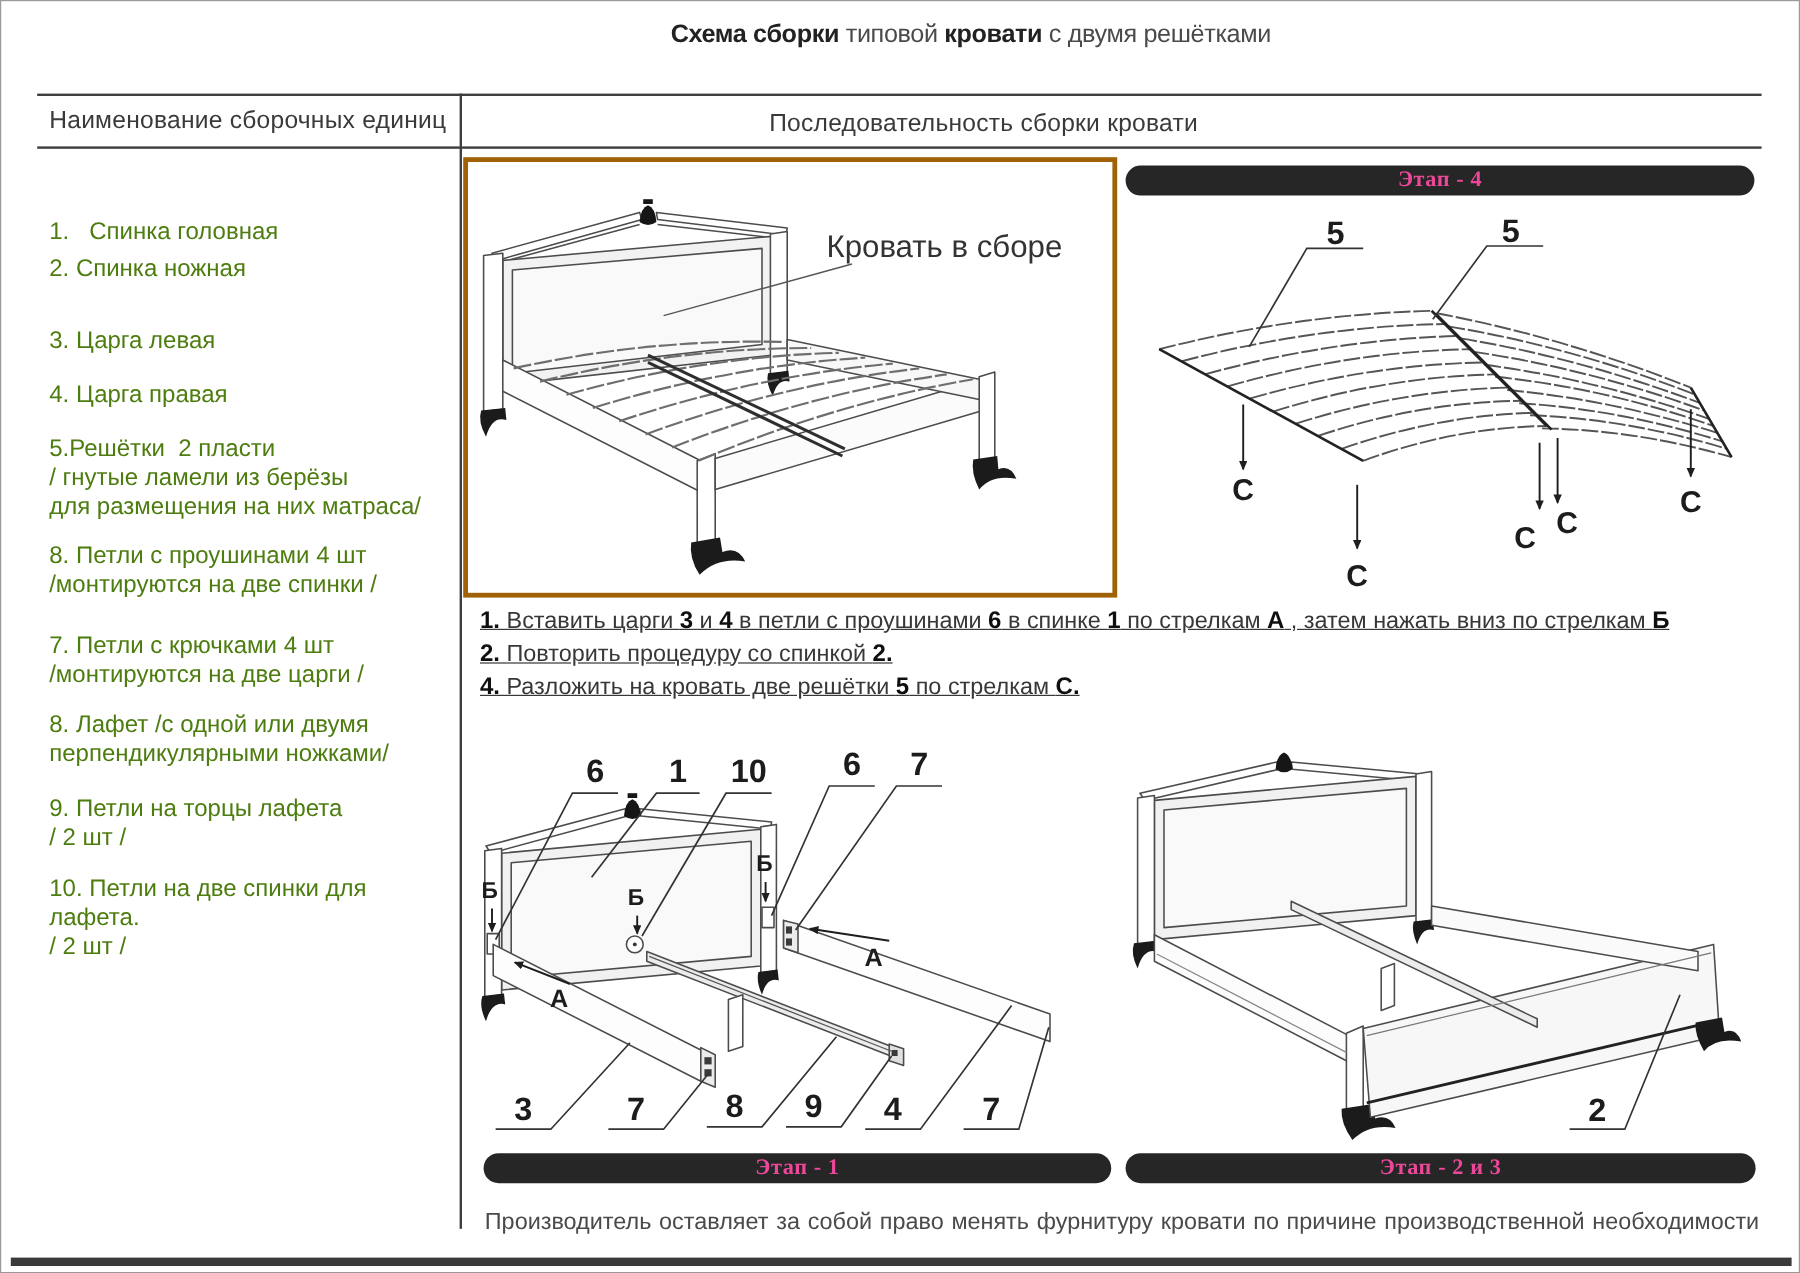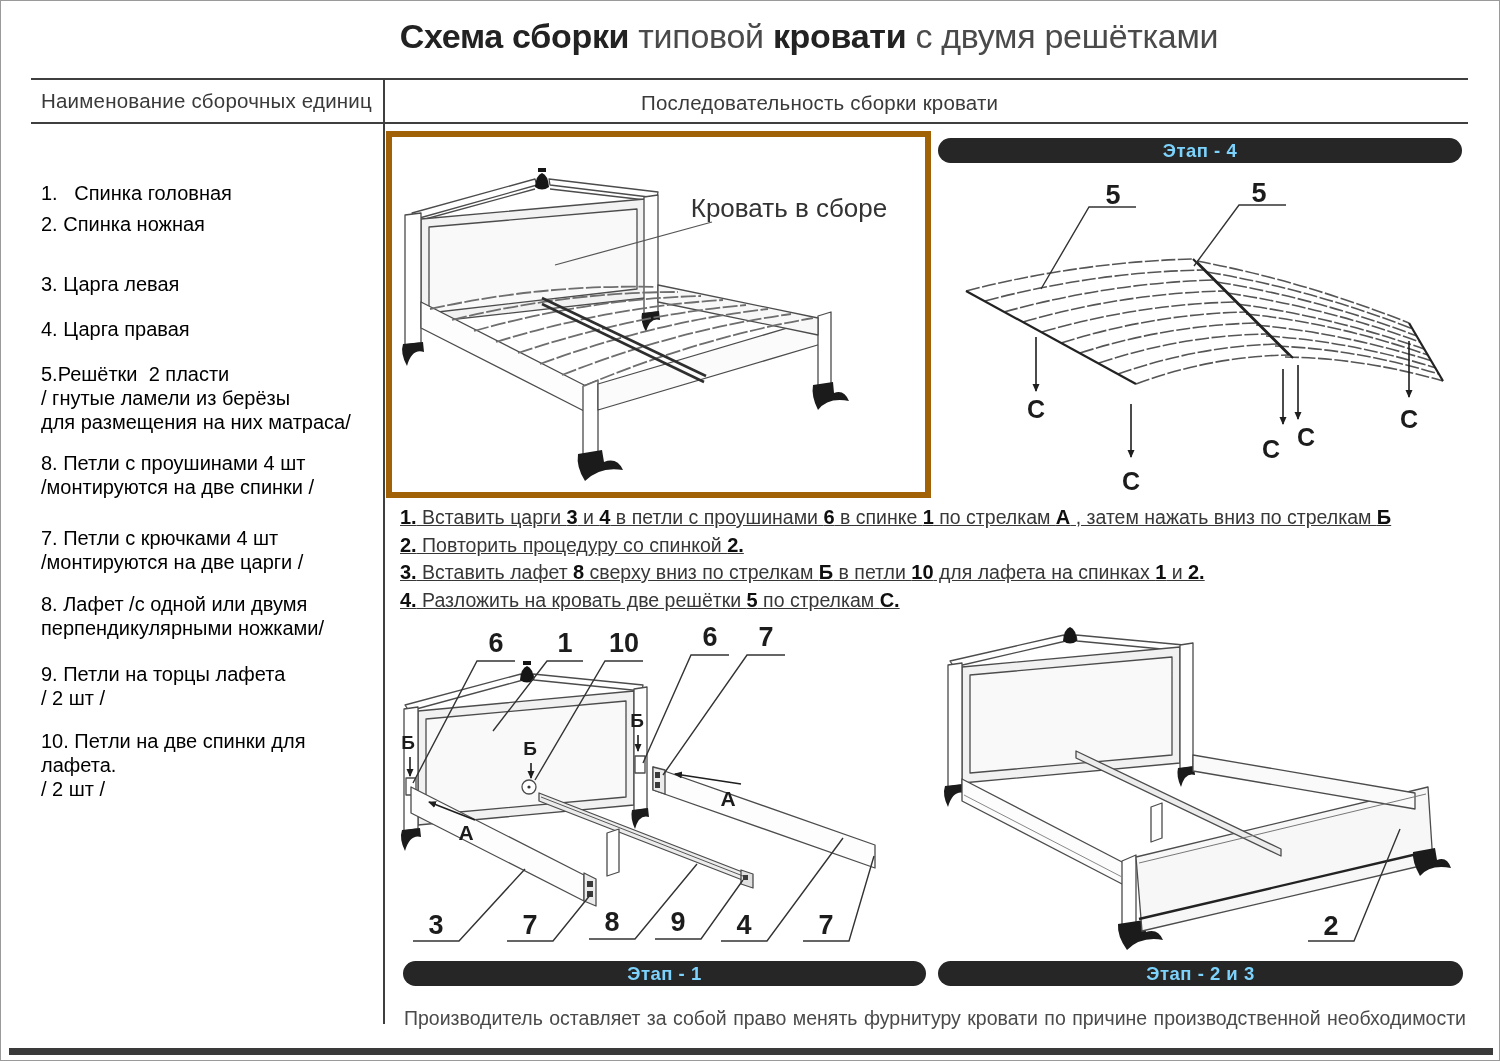--- a/index.html
+++ b/index.html
@@ -1,39 +1,39 @@
 <!DOCTYPE html>
 <html><head>
 <meta charset="utf-8">
 <style>
   html,body{margin:0;padding:0;background:#e8e8e8;}
   .page{position:relative;width:1500px;height:1061px;background:#ffffff;
         font-family:"Liberation Sans",sans-serif;color:#3d3d3d;overflow:hidden;
         border:1px solid #9a9a9a;box-sizing:border-box;margin:0 auto;}
-  .title{position:absolute;left:0;top:16px;width:100%;text-align:center;font-size:34px;
+  .title{position:absolute;left:0;top:16px;width:100%;text-align:center;font-size:21px;
          letter-spacing:-0.3px;color:#4a4a4a;padding-left:118px;box-sizing:border-box;}
   .title .b{font-weight:bold;color:#222;}
   .rule{position:absolute;background:#3f3f3f;}
   .rule-top{left:30px;top:77px;width:1437px;height:2px;}
   .rule-header{left:30px;top:121px;width:1437px;height:2px;}
   .vdivider{position:absolute;left:382px;top:77px;width:2px;height:946px;background:#3f3f3f;}
   .col-header{position:absolute;font-size:20.5px;color:#3a3a3a;letter-spacing:0.2px;}
   .col-header.left{left:40px;top:88px;}
   .col-header.right{left:640px;top:90px;width:480px;}
   .parts-list{position:absolute;left:40px;top:0;width:335px;}
-  .part-item{position:absolute;font-size:20px;line-height:24px;color:#000000;white-space:pre-wrap;}
+  .part-item{position:absolute;font-size:20px;line-height:24px;color:#4d7c0f;white-space:pre-wrap;}
   .assembled-box{position:absolute;left:385px;top:130px;width:545px;height:367px;
-                 border:6px solid #a16207;box-sizing:border-box;}
+                 border:4px solid #a16207;box-sizing:border-box;}
   .diagram{position:absolute;}
   .diagram svg, .assembled-box svg{position:absolute;left:0;top:0;}
   .stage4{left:940px;top:168px;width:530px;height:337px;}
   .stage1{left:390px;top:622px;width:540px;height:338px;}
   .stage23{left:935px;top:622px;width:530px;height:338px;}
-  .pill{position:absolute;height:25px;line-height:25px;background:#262626;color:#7dd3fc;
-        border-radius:13px;text-align:center;font-weight:bold;font-size:18.5px;letter-spacing:0.5px;}
+  .pill{position:absolute;height:25px;line-height:25px;background:#262626;color:#ec4899;
+        border-radius:13px;text-align:center;font-weight:bold;font-size:18.5px;letter-spacing:0.5px;font-family:Liberation Serif, serif;}
   .pill-stage4{left:937px;top:137px;width:524px;}
   .pill-stage1{left:402px;top:960px;width:523px;}
   .pill-stage23{left:937px;top:960px;width:525px;}
   .dlabel{position:absolute;transform:translate(-50%,-50%);font-weight:bold;color:#1c1c1c;white-space:nowrap;}
   .n27{font-size:27px;} .n25{font-size:25px;} .n21{font-size:21px;} .n19{font-size:19px;}
   .callout-text{font-size:26px;font-weight:normal;color:#333;}
   .instructions{position:absolute;left:399px;top:503px;width:1075px;font-size:19.5px;color:#373737;}
   .instr-line{line-height:27.5px;text-decoration:underline;}
   .instr-line .b{font-weight:bold;color:#0f0f0f;font-size:20px;}
   .footer{position:absolute;left:403px;top:1004px;width:1062px;font-size:19.5px;color:#4a4a4a;
@@ -161,21 +161,20 @@
     <span class="dlabel n25" style="left:95px;top:240px">С</span>
     <span class="dlabel n25" style="left:190px;top:312px">С</span>
     <span class="dlabel n25" style="left:330px;top:280px">С</span>
     <span class="dlabel n25" style="left:365px;top:268px">С</span>
     <span class="dlabel n25" style="left:468px;top:250px">С</span>
   </div>
 
   <div class="instructions">
     <div class="instr-line"><span class="b">1.</span><span> Вставить царги </span><span class="b">3</span><span> и </span><span class="b">4</span><span> в петли с проушинами </span><span class="b">6</span><span> в спинке </span><span class="b">1</span><span> по стрелкам </span><span class="b">А</span><span> , затем нажать вниз по стрелкам </span><span class="b">Б</span></div>
     <div class="instr-line"><span class="b">2.</span><span> Повторить процедуру со спинкой </span><span class="b">2.</span></div>
-    <div class="instr-line"><span class="b">3.</span><span> Вставить лафет </span><span class="b">8</span><span> сверху вниз по стрелкам </span><span class="b">Б</span><span> в петли </span><span class="b">10</span><span> для лафета на спинках </span><span class="b">1</span><span> и </span><span class="b">2.</span></div>
     <div class="instr-line"><span class="b">4.</span><span> Разложить на кровать две решётки </span><span class="b">5</span><span>  по стрелкам </span><span class="b">С.</span></div>
   </div>
 
   <div class="diagram stage1">
     <svg width="540" height="338" viewBox="0 0 540 338">
       <defs>
         <marker id="ah1" markerUnits="userSpaceOnUse" markerWidth="10" markerHeight="10" refX="7" refY="3.5" orient="auto">
           <path d="M0,0 L8,3.5 L0,7 Z" fill="#1e1e1e"></path>
         </marker>
       </defs>

